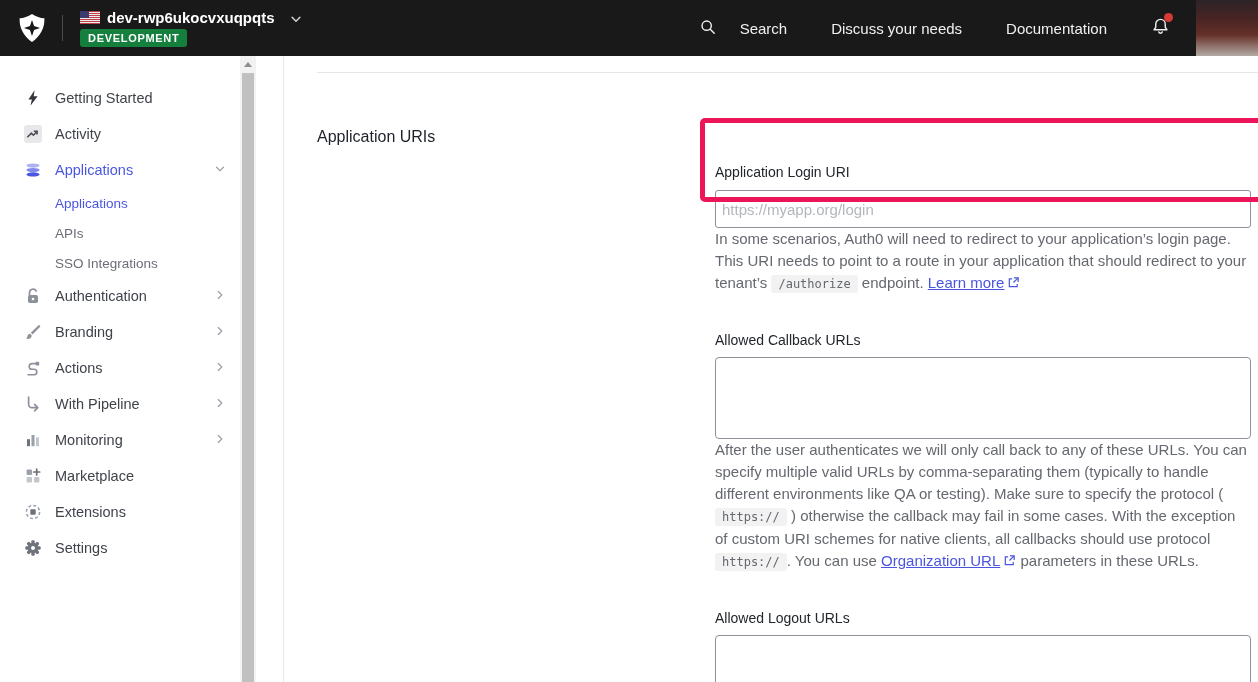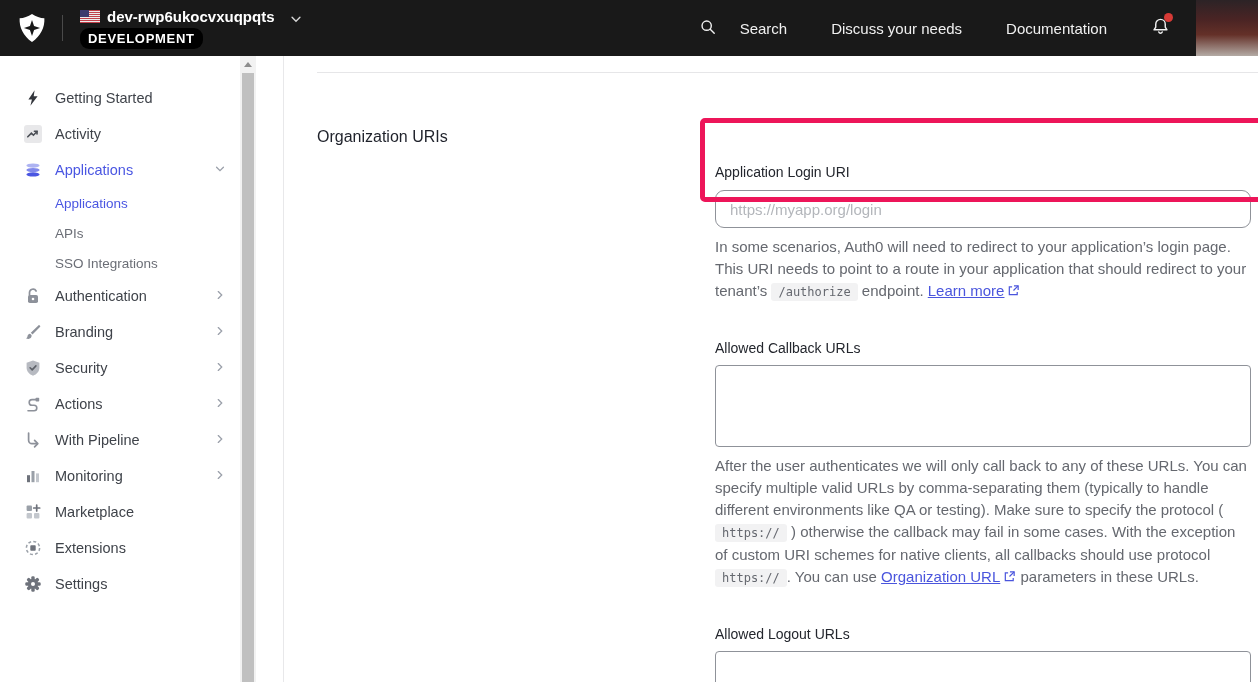--- a/index.html
+++ b/index.html
@@ -11,22 +11,22 @@
   .header { position:absolute; left:0; top:0; width:1258px; height:56px;
     background:#191919; display:flex; align-items:center; color:#f2f2f2; z-index:20; }
   .logo-wrap { width:30px; height:30px; margin-left:17px; flex:0 0 auto; }
   .hdr-sep { width:1px; height:26px; background:#4a4a4a; margin:0 17px 0 15px; }
   .tenant-block { display:flex; flex-direction:column; gap:3px; cursor:pointer; }
   .tenant-top { display:flex; align-items:center; gap:7px;text-align:center; }
   .flag { width:20px; height:13px; position:relative; display:inline-block;
     background:repeating-linear-gradient(to bottom,#c0404a 0 1px,#ececec 1px 2px); }
   .flag::after { content:""; position:absolute; left:0; top:0; width:9px; height:7px; background:#3c3b6e; }
   .tenant-name { font-size:15px; font-weight:700; color:#fff; }
-  .badge { align-self:flex-start; background:#000000; color:#fff; font-size:13px;
-    font-weight:700; letter-spacing:.7px; padding:3px 8px; border-radius:9px; }
+  .badge { align-self:flex-start; background:#15803d; color:#fff; font-size:11px;
+    font-weight:700; letter-spacing:.7px; padding:3px 8px; border-radius:3px; }
   .tenant-caret { margin-left:14px; margin-top:-14px; }
   .hdr-right { margin-left:auto; display:flex; align-items:center; height:100%; }
   .hdr-item { display:flex; align-items:center; gap:24px; font-size:15px; color:#f0f0f0;
     cursor:pointer; margin-right:44px; }
   .bell-wrap { position:relative; margin-right:26px; cursor:pointer; }
   .bell-dot { position:absolute; right:-3px; top:-4px; width:9px; height:9px;
     border-radius:50%; background:#d63a36; }
   .avatar { width:62px; height:56px; cursor:pointer;
     background:linear-gradient(to bottom,#2c2326 0%,#4a2424 35%,#643028 62%,#b3aaa4 100%); }
 
@@ -51,24 +51,24 @@
   .sb-thumb { position:absolute; left:2px; top:17px; width:12px; height:609px; background:#c0c0c0; }
 
   
   .main { position:absolute; left:284px; top:56px; width:974px; height:626px; background:#fff; }
   .top-divider { margin:16px 0 0 33px; border-top:1px solid #e6e6e8; }
   .section { display:grid; grid-template-columns:398px 1fr; margin:54px 7px 0 33px; }
   .section-title { font-size:16px; font-weight:500; color:#1e212a; line-height:20px; }
   .col-right { width:536px; }
   .field-label { font-size:14px; color:#23262d; line-height:18px; display:block;margin-top:36px; }
   .text-input { width:100%; height:38px; margin-top:9px; border:1px solid #8f9299;
-    border-radius:9px; padding:0 14px; font-size:15px; color:#2a2d33; outline:none;
+    border-radius:3px; padding:0 6px; font-size:15px; color:#2a2d33; outline:none;
     font-family:"Liberation Sans", sans-serif; }
   .text-input::placeholder { color:#b3b6bb; }
-  .help { margin-top:8px; font-size:15px; line-height:22px; color:#65686f; }
+  .help { margin-top:0; font-size:15px; line-height:22px; color:#65686f; }
   .code-chip { font-family:"DejaVu Sans Mono", monospace; font-size:12px;
     background:#f2f2f3; color:#65686f; padding:2px 7px; border-radius:3px; }
   .lnk { color:#4a55dd; text-decoration:underline; cursor:pointer; }
   .ext-ico { display:inline-block; vertical-align:-1px; margin-left:3px; }
   .cb-label { }
   .textarea { width:100%; margin-top:8px; border:1px solid #8f9299; border-radius:4px;
     resize:none; outline:none; font-family:"Liberation Sans", sans-serif; font-size:15px;
     padding:8px 12px; color:#2a2d33; display:block; }
   .ta-callback { height:82px; }
   .ta-logout { height:150px; }
@@ -207,34 +207,20 @@
           </svg>
       </span>
       <span class="nav-lbl">Branding</span>
       <span class="nav-caret">
         <svg viewBox="0 0 14 14" width="12" height="12">
             <path d="M5 3l4 4-4 4" stroke="#9ba0aa" stroke-width="1.5" fill="none" stroke-linecap="round"></path>
           </svg>
       </span>
     </div>
 
-    <div class="nav-row">
-      <span class="nav-ico">
-        <svg viewBox="0 0 18 18">
-            <path d="M9 1.4 15.4 3.8v4.8c0 4-2.6 6.9-6.4 8.1-3.8-1.2-6.4-4.1-6.4-8.1V3.8L9 1.4Z" fill="#b7bac1"></path>
-            <path d="M6.1 8.8l2.1 2.1 3.7-4" stroke="#5d6169" stroke-width="1.6" fill="none" stroke-linecap="round" stroke-linejoin="round"></path>
-          </svg>
-      </span>
-      <span class="nav-lbl">Security</span>
-      <span class="nav-caret">
-        <svg viewBox="0 0 14 14" width="12" height="12">
-            <path d="M5 3l4 4-4 4" stroke="#9ba0aa" stroke-width="1.5" fill="none" stroke-linecap="round"></path>
-          </svg>
-      </span>
-    </div>
 
     <div class="nav-row">
       <span class="nav-ico">
         <svg viewBox="0 0 18 18">
             <path d="M12.8 4.6H8a2.8 2.8 0 0 0 0 5.6h2a2.8 2.8 0 0 1 0 5.6H4" stroke="#8d919a" stroke-width="1.6" fill="none" stroke-linecap="round"></path>
             <rect x="11.6" y="2.8" width="3.6" height="3.6" rx=".7" fill="#8d919a"></rect>
           </svg>
       </span>
       <span class="nav-lbl">Actions</span>
       <span class="nav-caret">
@@ -320,21 +306,21 @@
   </div>
 </div>
 
 <div class="main">
   <div class="top-divider"></div>
 
   <div class="highlight-box"></div>
 
   <div class="section">
     <div>
-      <div class="section-title">Organization URIs</div>
+      <div class="section-title">Application URIs</div>
     </div>
     <div class="col-right">
 
       <label class="field-label">Application Login URI</label>
       <input class="text-input" type="text" placeholder="https://myapp.org/login" style="">
 
       <p class="help"><span>In some scenarios, Auth0 will need to redirect to your application’s login page. This URI needs to point to a route in your application that should redirect to your tenant’s </span><span class="code-chip">/authorize</span><span> endpoint. </span><span class="lnk">Learn more</span><span class="ext-ico"><svg viewBox="0 0 14 14" width="13" height="13">
               <path d="M5.5 3H2.5v8.5H11V8.5" stroke="#4a55dd" stroke-width="1.3" fill="none"></path>
               <path d="M7.5 2H12v4.5" stroke="#4a55dd" stroke-width="1.3" fill="none"></path>
               <path d="M12 2 7 7" stroke="#4a55dd" stroke-width="1.3" fill="none"></path>

